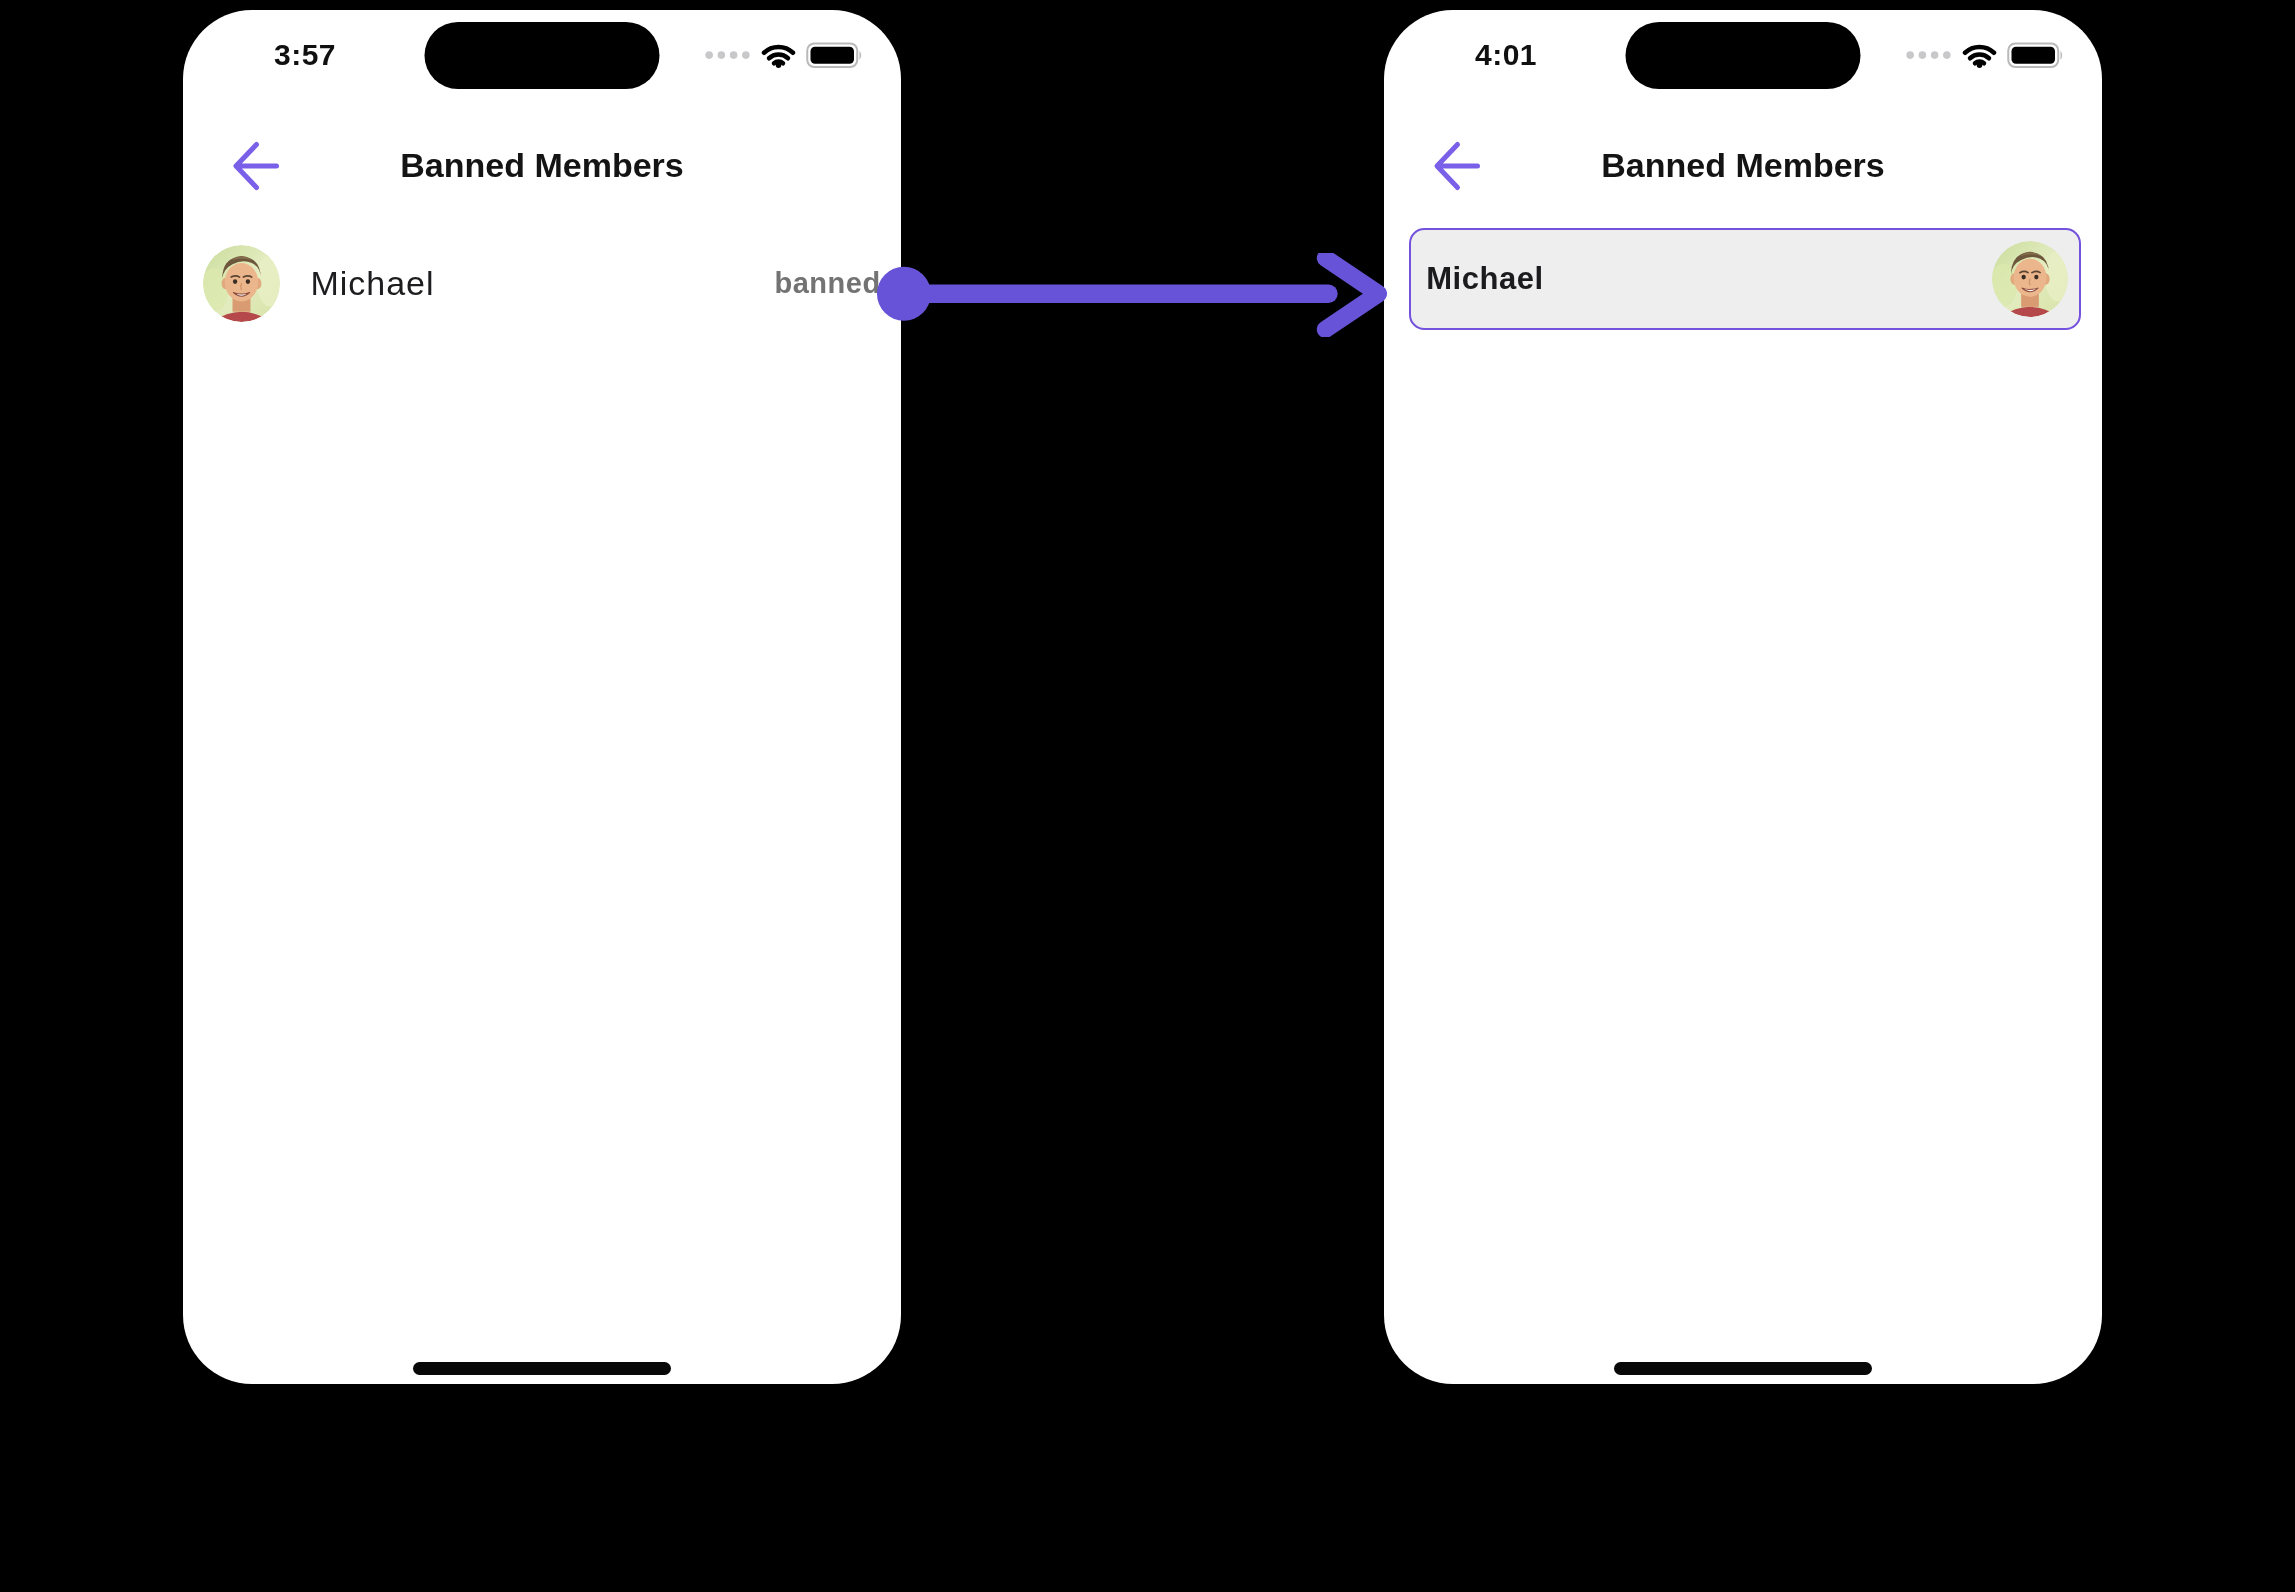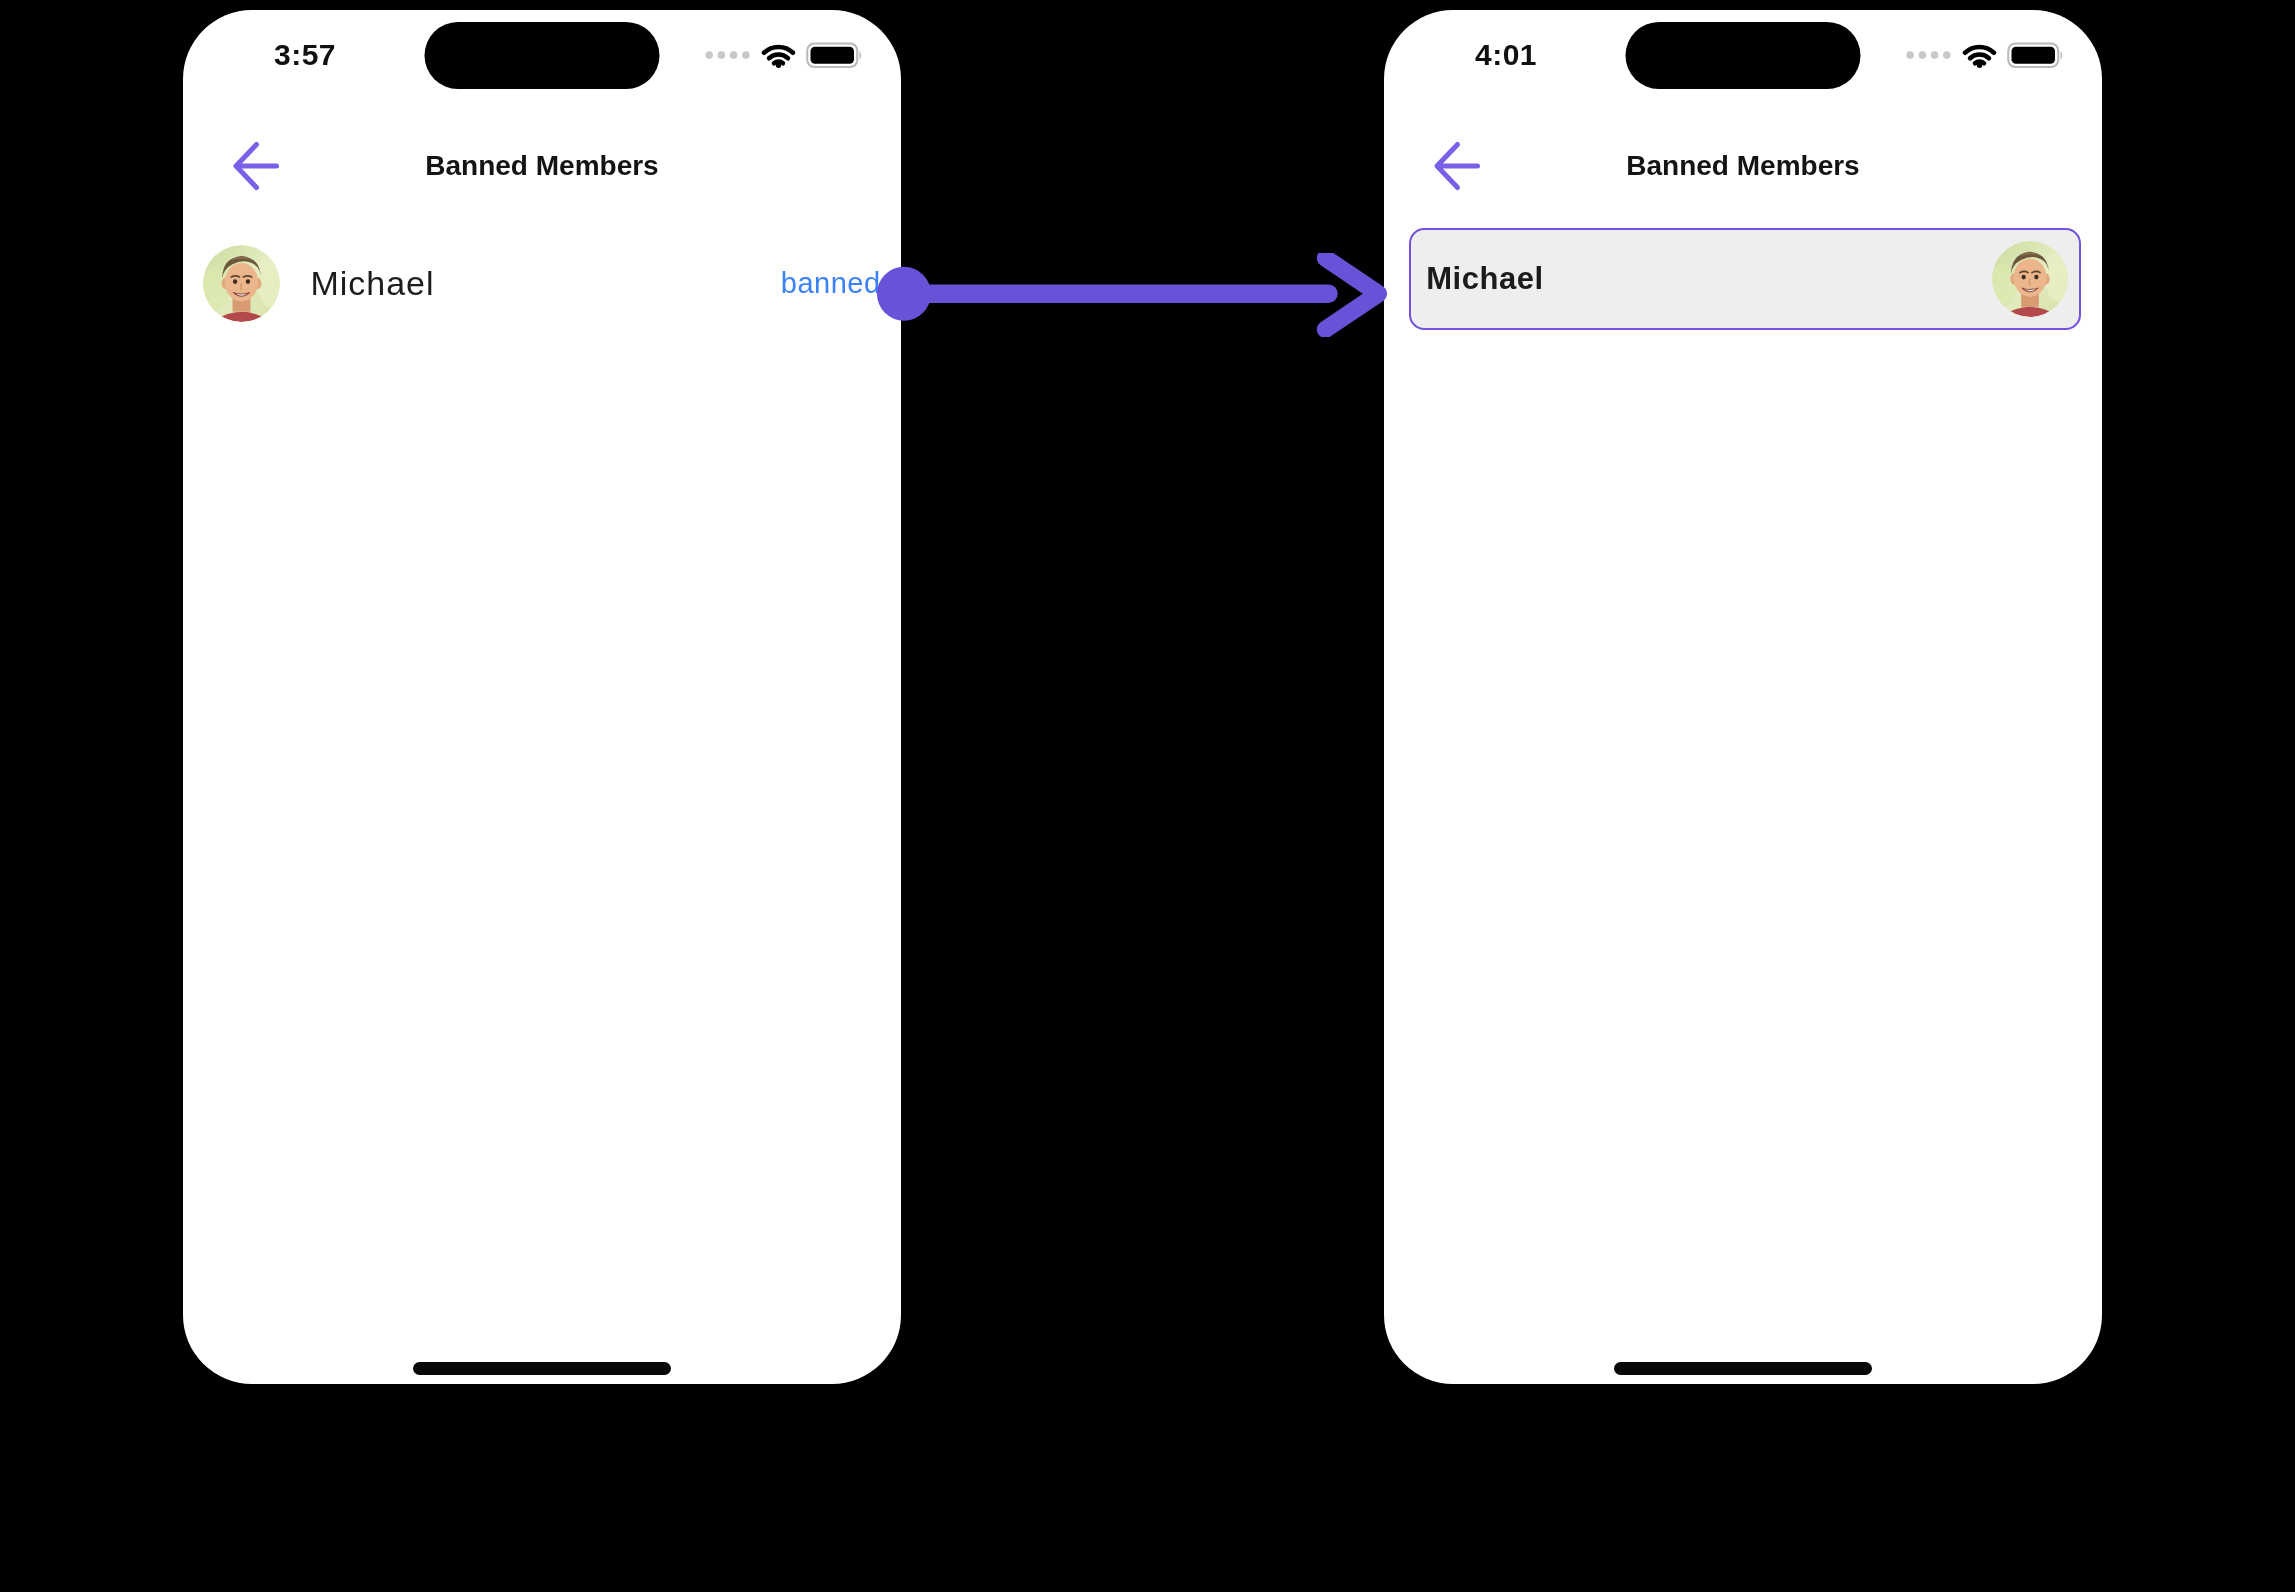--- a/index.html
+++ b/index.html
@@ -33,38 +33,38 @@
   }
 
   
   .header{position:absolute;top:127px;left:0;right:0;height:57px;}
   .back-btn{
     position:absolute;left:47px;top:1px;width:51px;height:56px;
     display:flex;align-items:center;justify-content:center;
     background:none;border:none;padding:0;cursor:pointer;
   }
   .nav-title{
-    text-align:center;font-size:28px;font-weight:600;color:#141414;
+    text-align:center;font-size:34px;font-weight:600;color:#141414;
     line-height:57px;height:57px;
   }
 
   
   .member-row{
     position:absolute;top:232px;left:20.4px;right:20.4px;height:82px;
     display:flex;align-items:center;
   }
   .avatar{
     width:77px;height:77px;border-radius:50%;overflow:hidden;flex:none;
   }
   .avatar svg{display:block;width:100%;height:100%;}
   .member-name{
     margin-left:30px;font-size:34px;font-weight:500;color:#1d1d1f;letter-spacing:1px;
   }
   .member-status{
-    margin-left:auto;font-size:29px;font-weight:400;color:#3b82f6;letter-spacing:0.5px;
+    margin-left:auto;font-size:29px;font-weight:700;color:#737373;letter-spacing:0.5px;
   }
 
   
   .member-card{
     position:absolute;top:218px;left:25px;width:672px;height:102px;
     box-sizing:border-box;background:#eeeeef;
     border:2.6px solid #7452dd;border-radius:15.3px;
     display:flex;align-items:center;padding:0 11.2px 0 15.3px;
   }
   .card-name{font-size:31px;font-weight:700;color:#1b1b1d;letter-spacing:0.5px;}

